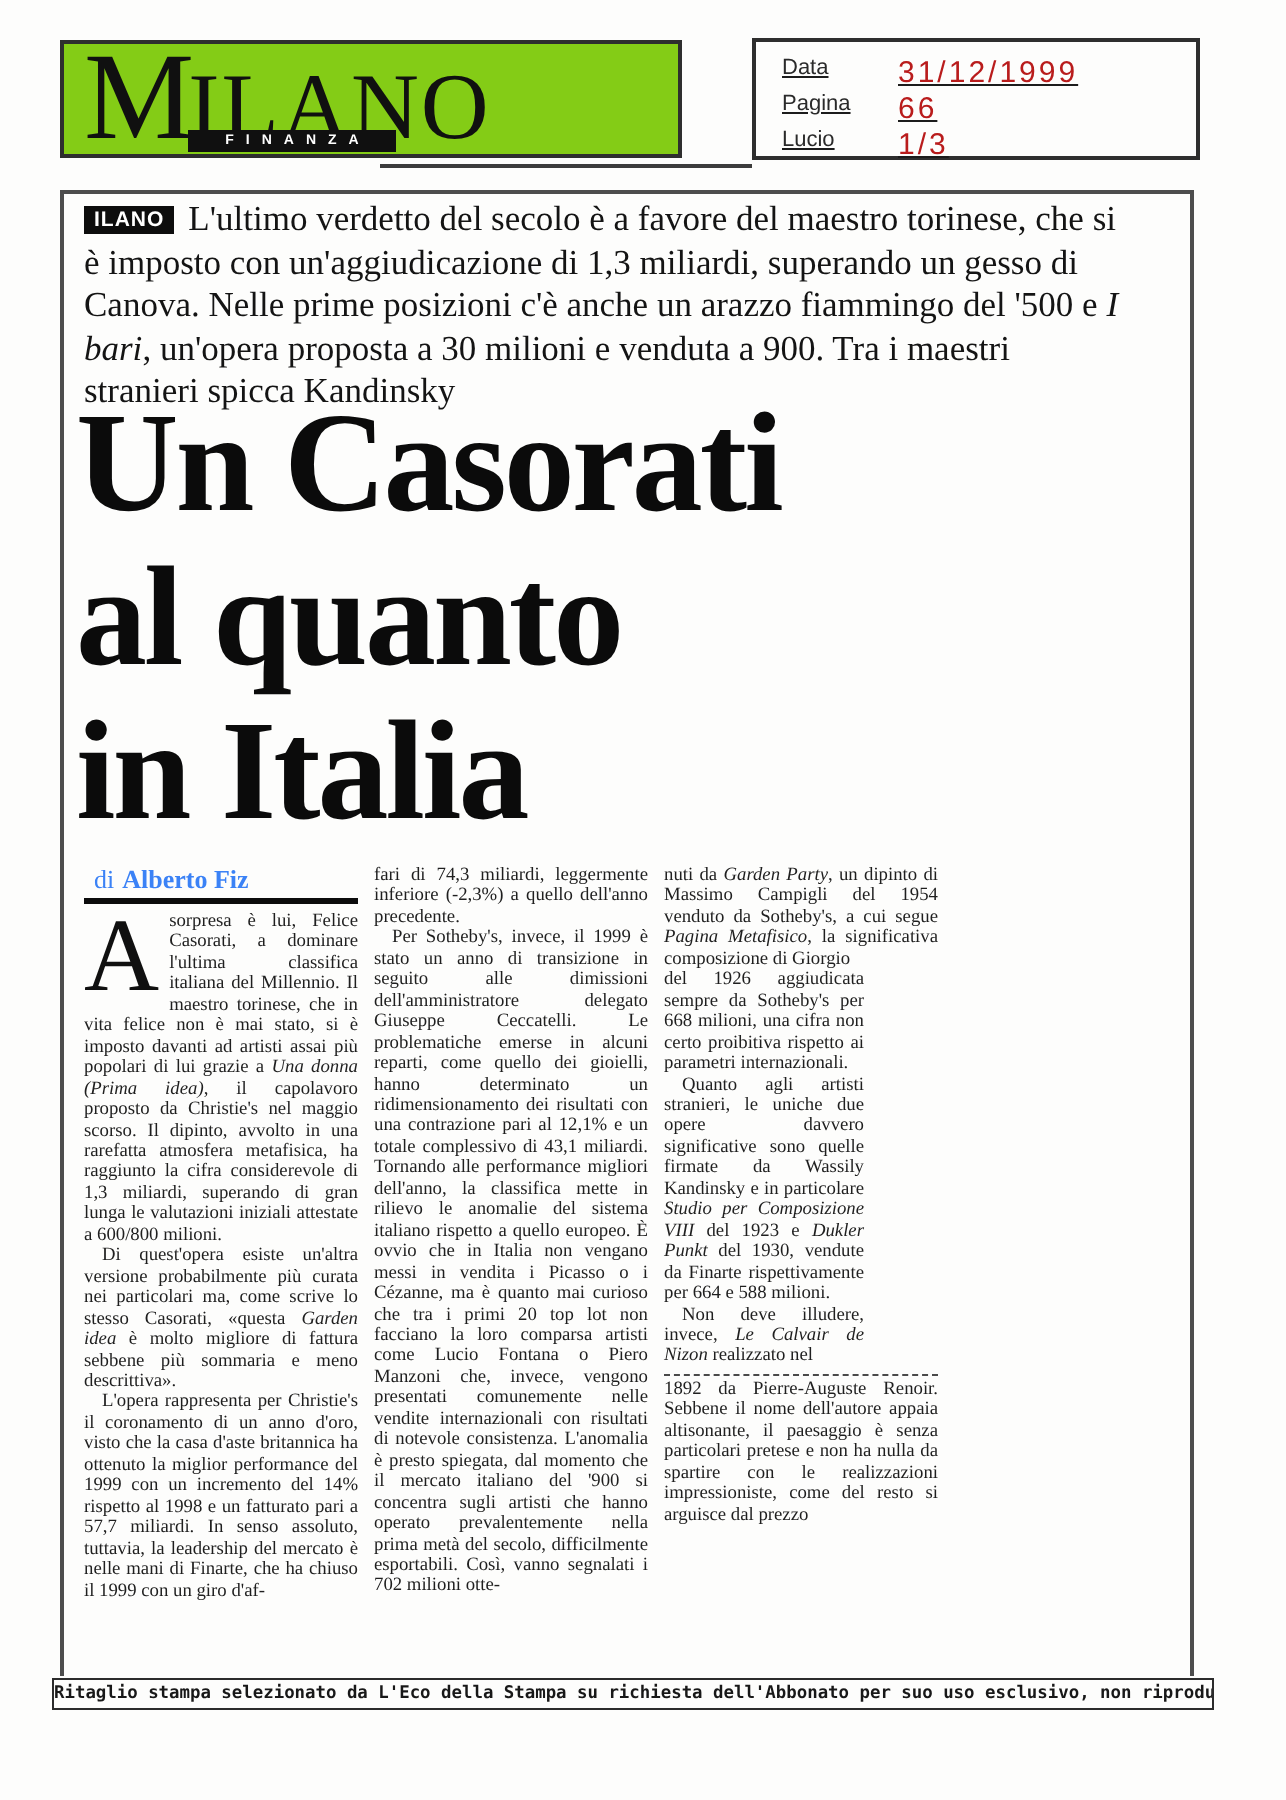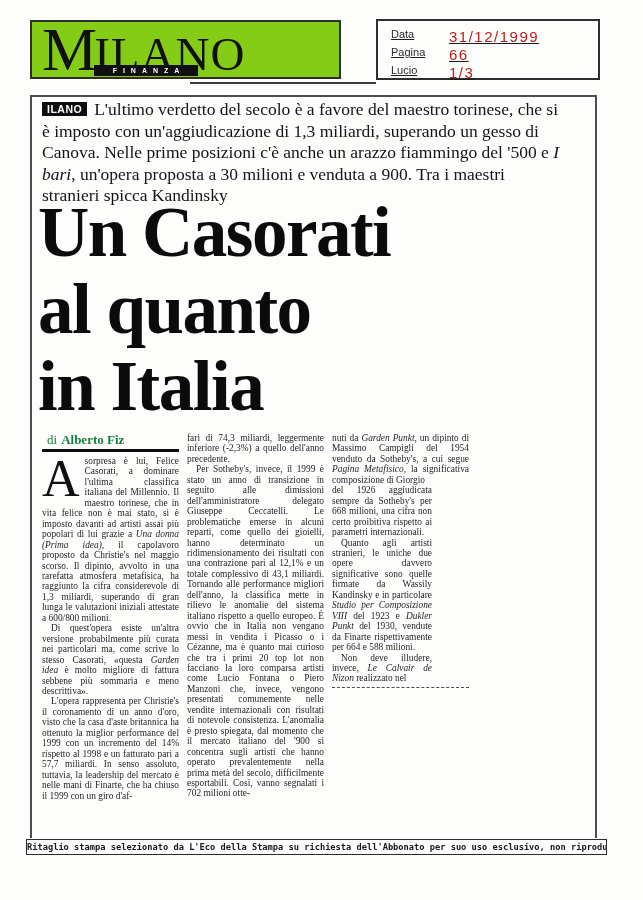--- a/index.html
+++ b/index.html
@@ -65,21 +65,21 @@
   .kicker i{font-style:italic;}
   
   .headline{
     position:absolute;left:38px;top:194px;width:520px;
     font-weight:700;font-size:71px;line-height:77px;
     letter-spacing:-1.5px;color:#0b0b0b;
   }
   
   .byline{
     position:absolute;left:47px;top:432px;
-    font-size:13px;color:#15803d;text-align:right;
+    font-size:13px;color:#3b82f6;text-align:right;
   }
   .byline .author{font-weight:bold;margin-left:4px;}
   .byline-rule{
     position:absolute;left:42px;top:449px;width:137px;height:2.5px;background:#0c0c0c;
   }
   
   .col{
     position:absolute;width:137px;
     font-size:9.4px;line-height:10.45px;
     text-align:justify;text-justify:inter-word;
@@ -159,25 +159,28 @@
     </div>
   </div>
 <div class="col col-2">
     <div class="sec">
       <p>fari di 74,3 miliardi, leggermente inferiore (-2,3%) a quello dell'anno precedente.</p>
       <p class="indent">Per Sotheby's, invece, il 1999 è stato un anno di transizione in seguito alle dimissioni dell'amministratore delegato Giuseppe Ceccatelli. Le problematiche emerse in alcuni reparti, come quello dei gioielli, hanno determinato un ridimensionamento dei risultati con una contrazione pari al 12,1% e un totale complessivo di 43,1 miliardi. Tornando alle performance migliori dell'anno, la classifica mette in rilievo le anomalie del sistema italiano rispetto a quello europeo. È ovvio che in Italia non vengano messi in vendita i Picasso o i Cézanne, ma è quanto mai curioso che tra i primi 20 top lot non facciano la loro comparsa artisti come Lucio Fontana o Piero Manzoni che, invece, vengono presentati comunemente nelle vendite internazionali con risultati di notevole consistenza. L'anomalia è presto spiegata, dal momento che il mercato italiano del '900 si concentra sugli artisti che hanno operato prevalentemente nella prima metà del secolo, difficilmente esportabili. Così, vanno segnalati i 702 milioni otte-</p>
     </div>
   </div>
 <div class="col col-3">
     <div class="sec">
-      <p>nuti da <i>Garden Punkt</i>, un dipinto di Massimo Campigli del 1954 venduto da Sotheby's, a cui segue <i>Pagina Metafisico</i>, la significativa composizione di Giorgio</p>
+      <p>nuti da <i>Garden Party</i>, un dipinto di Massimo Campigli del 1954 venduto da Sotheby's, a cui segue <i>Pagina Metafisico</i>, la significativa composizione di Giorgio</p>
     </div>
     <div class="sec narrow">
       <p>del 1926 aggiudicata sempre da Sotheby's per 668 milioni, una cifra non certo proibitiva rispetto ai parametri internazionali.</p>
       <p class="indent">Quanto agli artisti stranieri, le uniche due opere davvero significative sono quelle firmate da Wassily Kandinsky e in particolare <i>Studio per Composizione VIII</i> del 1923 e <i>Dukler Punkt</i> del 1930, vendute da Finarte rispettivamente per 664 e 588 milioni.</p>
       <p class="indent">Non deve illudere, invece, <i>Le Calvair de Nizon</i> realizzato nel</p>
     </div>
     <div class="artifact-rule"></div>
+    <div class="sec">
+      <p>1892 da Pierre-Auguste Renoir. Sebbene il nome dell'autore appaia altisonante, il paesaggio è senza particolari pretese e non ha nulla da spartire con le realizzazioni impressioniste, come del resto si arguisce dal prezzo</p>
+    </div>
   </div>
 
 <div class="footer-strip">
   <span>Ritaglio stampa selezionato da L'Eco della Stampa su richiesta dell'Abbonato per suo uso esclusivo, non riproducibile</span>
 </div>
 
 </body></html>

